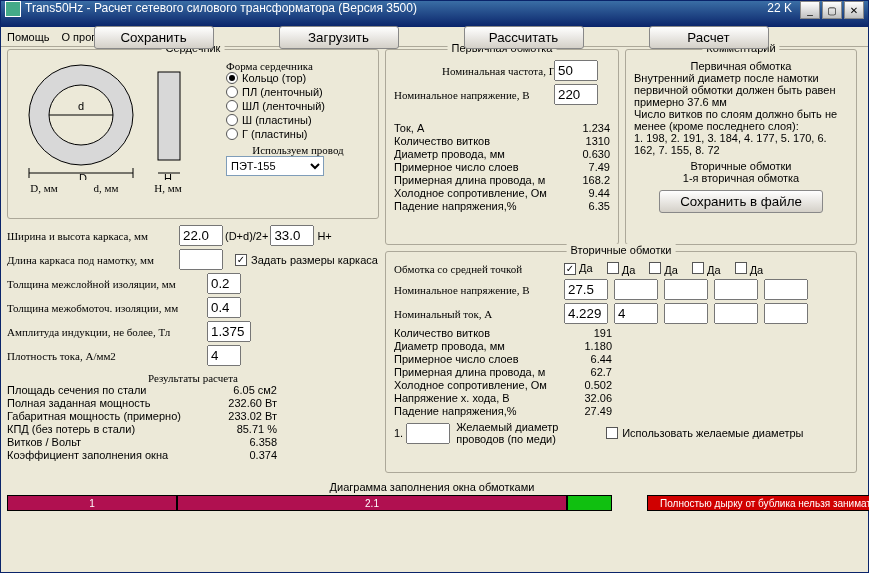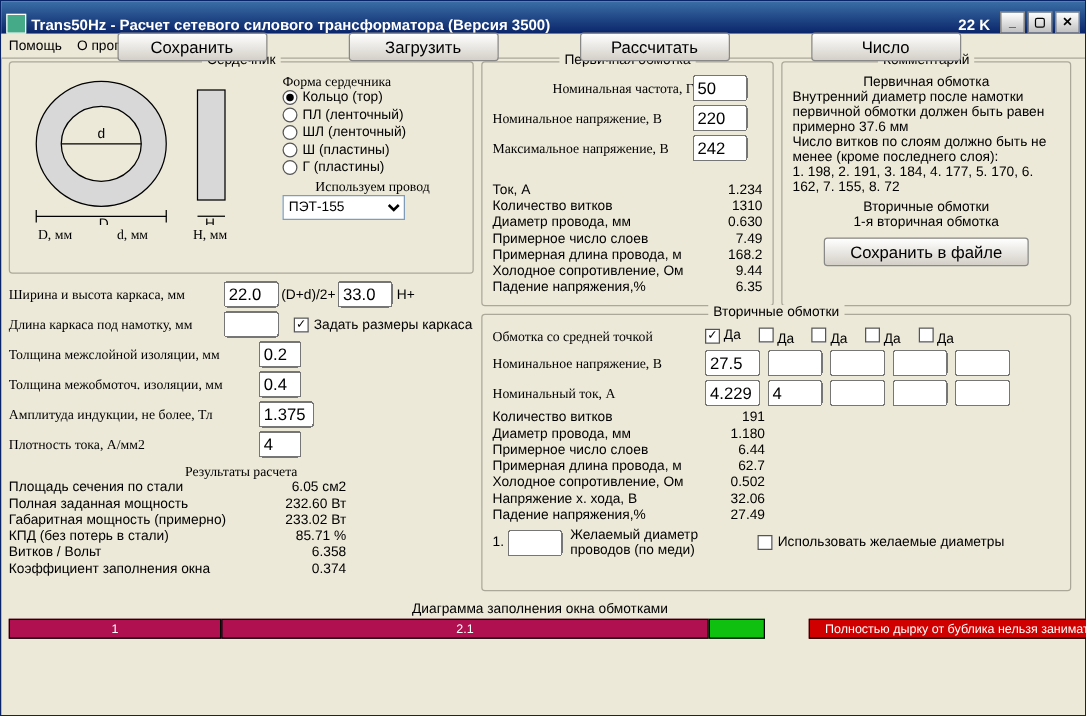--- a/index.html
+++ b/index.html
@@ -1,18 +1,18 @@
 <!DOCTYPE html>
 <html><head>
 <meta charset="utf-8">
 <style>
   * { box-sizing: border-box; }
   body { margin:0; font-family: Tahoma, Arial, sans-serif; font-size:11px; background:#d4d0c8; }
   .window { width:869px; height:573px; border:1px solid #0a246a; background:#ece9d8; position:relative; }
-  .titlebar { height:26px; background:linear-gradient(to bottom,#3a6ea5 0%,#0a246a 100%); color:#fff; display:flex; align-items:flex-end; padding:0 4px; font-weight:bold; font-size:12px; }
+  .titlebar { height:26px; background:linear-gradient(to bottom,#3a6ea5 0%,#0a246a 100%); color:#fff; display:flex; align-items:flex-start; padding:0 4px; font-weight:normal; font-size:12px; }
   .titlebar .icon { width:16px; height:16px; background:#4a8; margin-right:4px; border:1px solid #fff; }
   .titlebar .spacer { flex:1; }
   .win-btn { width:20px; height:18px; background:linear-gradient(#fff,#c0c0c0); border:1px solid #888; margin-left:2px; display:flex; align-items:center; justify-content:center; color:#000; font-size:10px; cursor:pointer; }
   .menubar { height:20px; background:#ece9d8; border-bottom:1px solid #aca899; display:flex; align-items:center; padding-left:6px; gap:12px; }
   .menubar span { cursor:default; }
   .content { position:relative; padding:4px 6px; }
   .group { position:absolute; border:1px solid #aca899; border-radius:3px; padding:10px 8px 6px 8px; }
   .group-title { position:absolute; top:-8px; left:50%; transform:translateX(-50%); background:#ece9d8; padding:0 4px; white-space:nowrap; }
   .row { display:flex; align-items:center; margin-bottom:3px; }
   .lbl { white-space:nowrap;font-family:Liberation Serif, serif; }
@@ -164,24 +164,20 @@
     <div class="group" style="left:384px; top:2px; width:234px; height:196px;">
       <div class="group-title">Первичная обмотка</div>
       <div class="row">
           <span class="lbl" style="width:160px;padding-left:48px;">Номинальная частота, Гц</span>
           <input class="num-c" value="50" style="">
         </div>
       <div class="row">
           <span class="lbl" style="width:160px;">Номинальное напряжение, В</span>
           <input class="num-c" value="220" style="">
         </div>
-      <div class="row">
-          <span class="lbl" style="width:160px;">Максимальное напряжение, В</span>
-          <input class="num-c" value="242" style="">
-        </div>
       <div id="primary-rows" style="margin-top:17px;">
           <div class="val-row">
             <span>Ток, А</span>
             <span class="v">1.234</span>
           </div>
           <div class="val-row">
             <span>Количество витков</span>
             <span class="v">1310</span>
           </div>
           <div class="val-row">
@@ -292,17 +288,17 @@
         <div class="bar" style="left:170px; width:390px; background:#b01050;">2.1</div>
         <div class="bar" style="left:560px; width:45px; background:#10c010;"></div>
         <div class="bar" style="left:640px; width:245px; background:#d00000;">Полностью дырку от бублика нельзя занимать!</div>
       </div>
     </div>
 
     <div style="position:absolute; left:0; bottom:6px; width:860px; display:flex; justify-content:space-around; padding:0 60px;">
       <button class="btn" style="width:120px;">Сохранить</button>
       <button class="btn" style="width:120px;">Загрузить</button>
       <button class="btn" style="width:120px;">Рассчитать</button>
-      <button class="btn" style="width:120px;">Число</button>
+      <button class="btn" style="width:120px;">Расчет</button>
     </div>
 
   </div>
 </div>
 
 </body></html>

